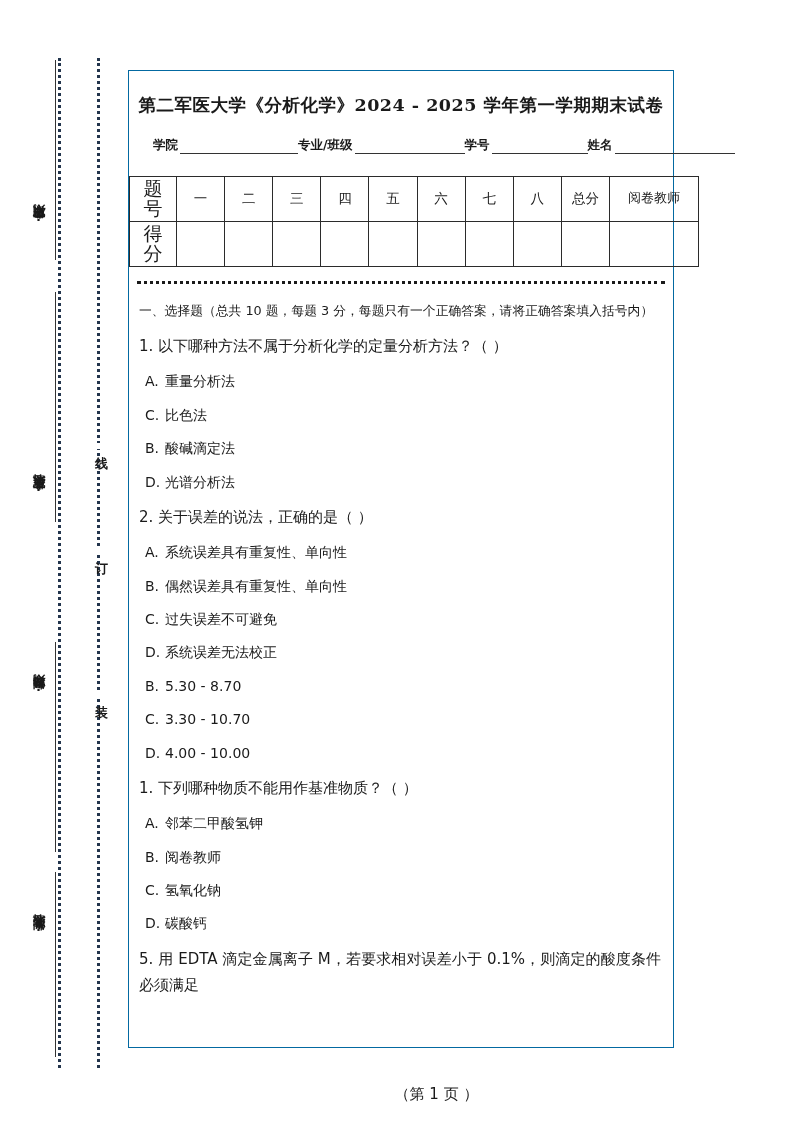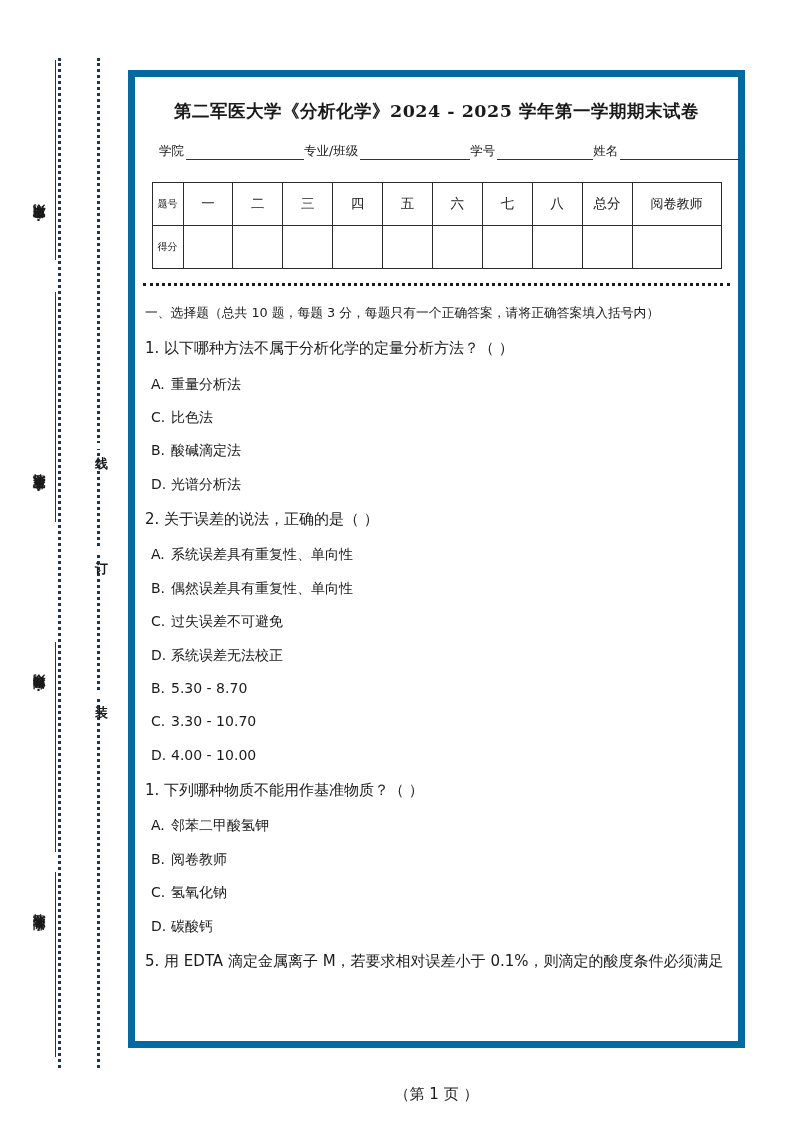--- a/index.html
+++ b/index.html
@@ -76,23 +76,23 @@
     text-orientation: upright;
     padding: 3px 0;
     line-height: 1;
   }
 
   
   #paper {
     position: absolute;
     left: 128px;
     top: 70px;
-    width: 617px;
+    width: 546px;
     height: 978px;
-    border: 7px solid #0369a1;
+    border: 1px solid #0369a1;
     box-sizing: border-box;
     padding: 0;
     background: #fff;
   }
 
   #exam-title {
     text-align: center;
     font-size: 17.5px;
     font-weight: bold;
     letter-spacing: 0.5px;
@@ -106,21 +106,21 @@
     align-items: flex-end;
     margin: 20px 14px 0 24px;
     font-size: 12.5px;
     font-family: "DejaVu Sans", "Liberation Sans", sans-serif;
   }
   .info-field {
     display: flex;
     align-items: flex-end;
     white-space: nowrap;
   }
-  .info-label { padding-right: 2px; }
+  .info-label { padding-right: 2px; font-weight: bold; }
   .info-line {
     border-bottom: 1px solid #333;
     height: 14px;
   }
   .f1 .info-line { width: 118px; }
   .f2 .info-line { width: 110px; }
   .f3 .info-line { width: 96px; }
   .f4 .info-line { width: 120px; }
 
   
@@ -133,23 +133,23 @@
   }
   #score-table td {
     border: 1px solid #2b2b2b;
     text-align: center;
     vertical-align: middle;
     font-size: 13.5px;
     height: 38px;
   }
   #score-table td.head-cell {
     width: 30px;
-    font-size: 10px;
+    font-size: 19px;
     line-height: 1.05;
-    padding: 2px 0;
+    padding: 2px 8px;
   }
   #score-table td.teacher-cell {
     width: 86px;
     font-size: 13px;
     line-height: 1.15;
   }
   .stacked { display: block; }
 
   
   #dotted-sep {

